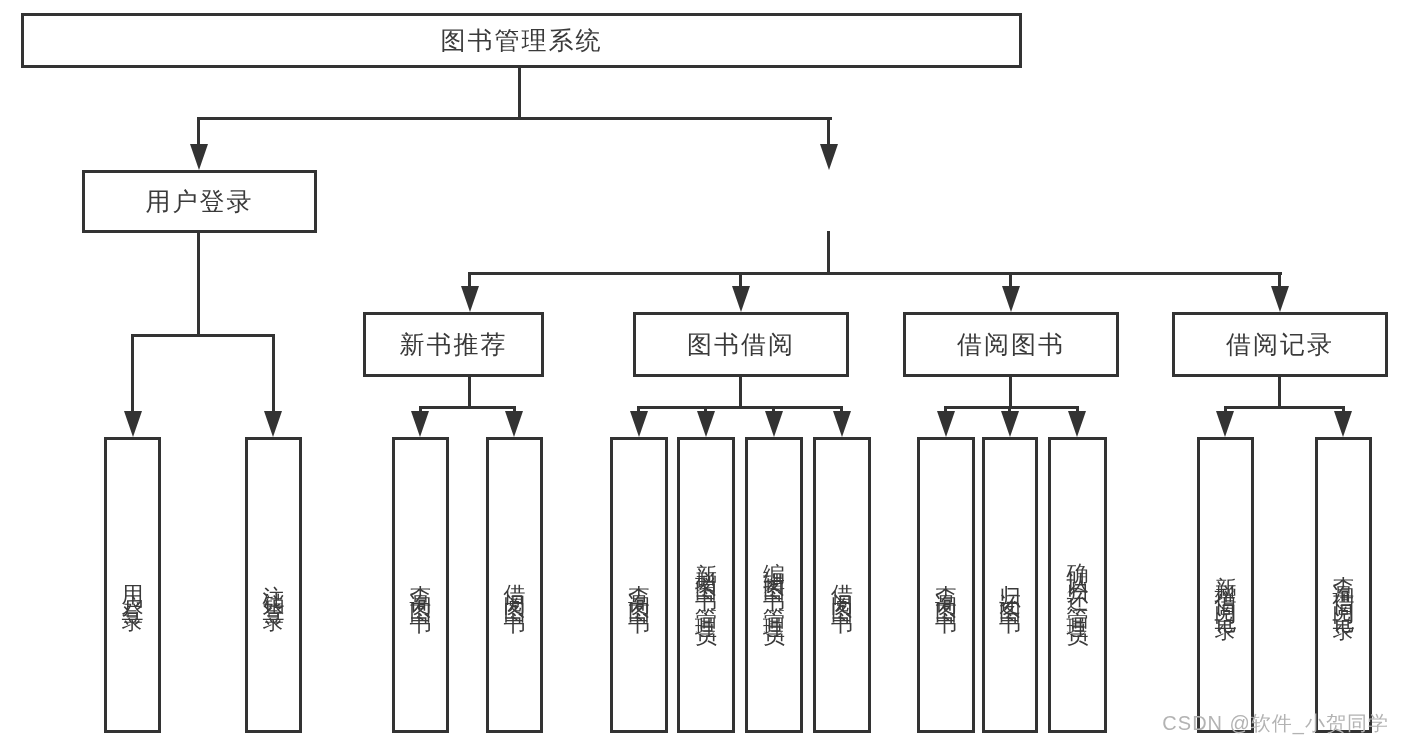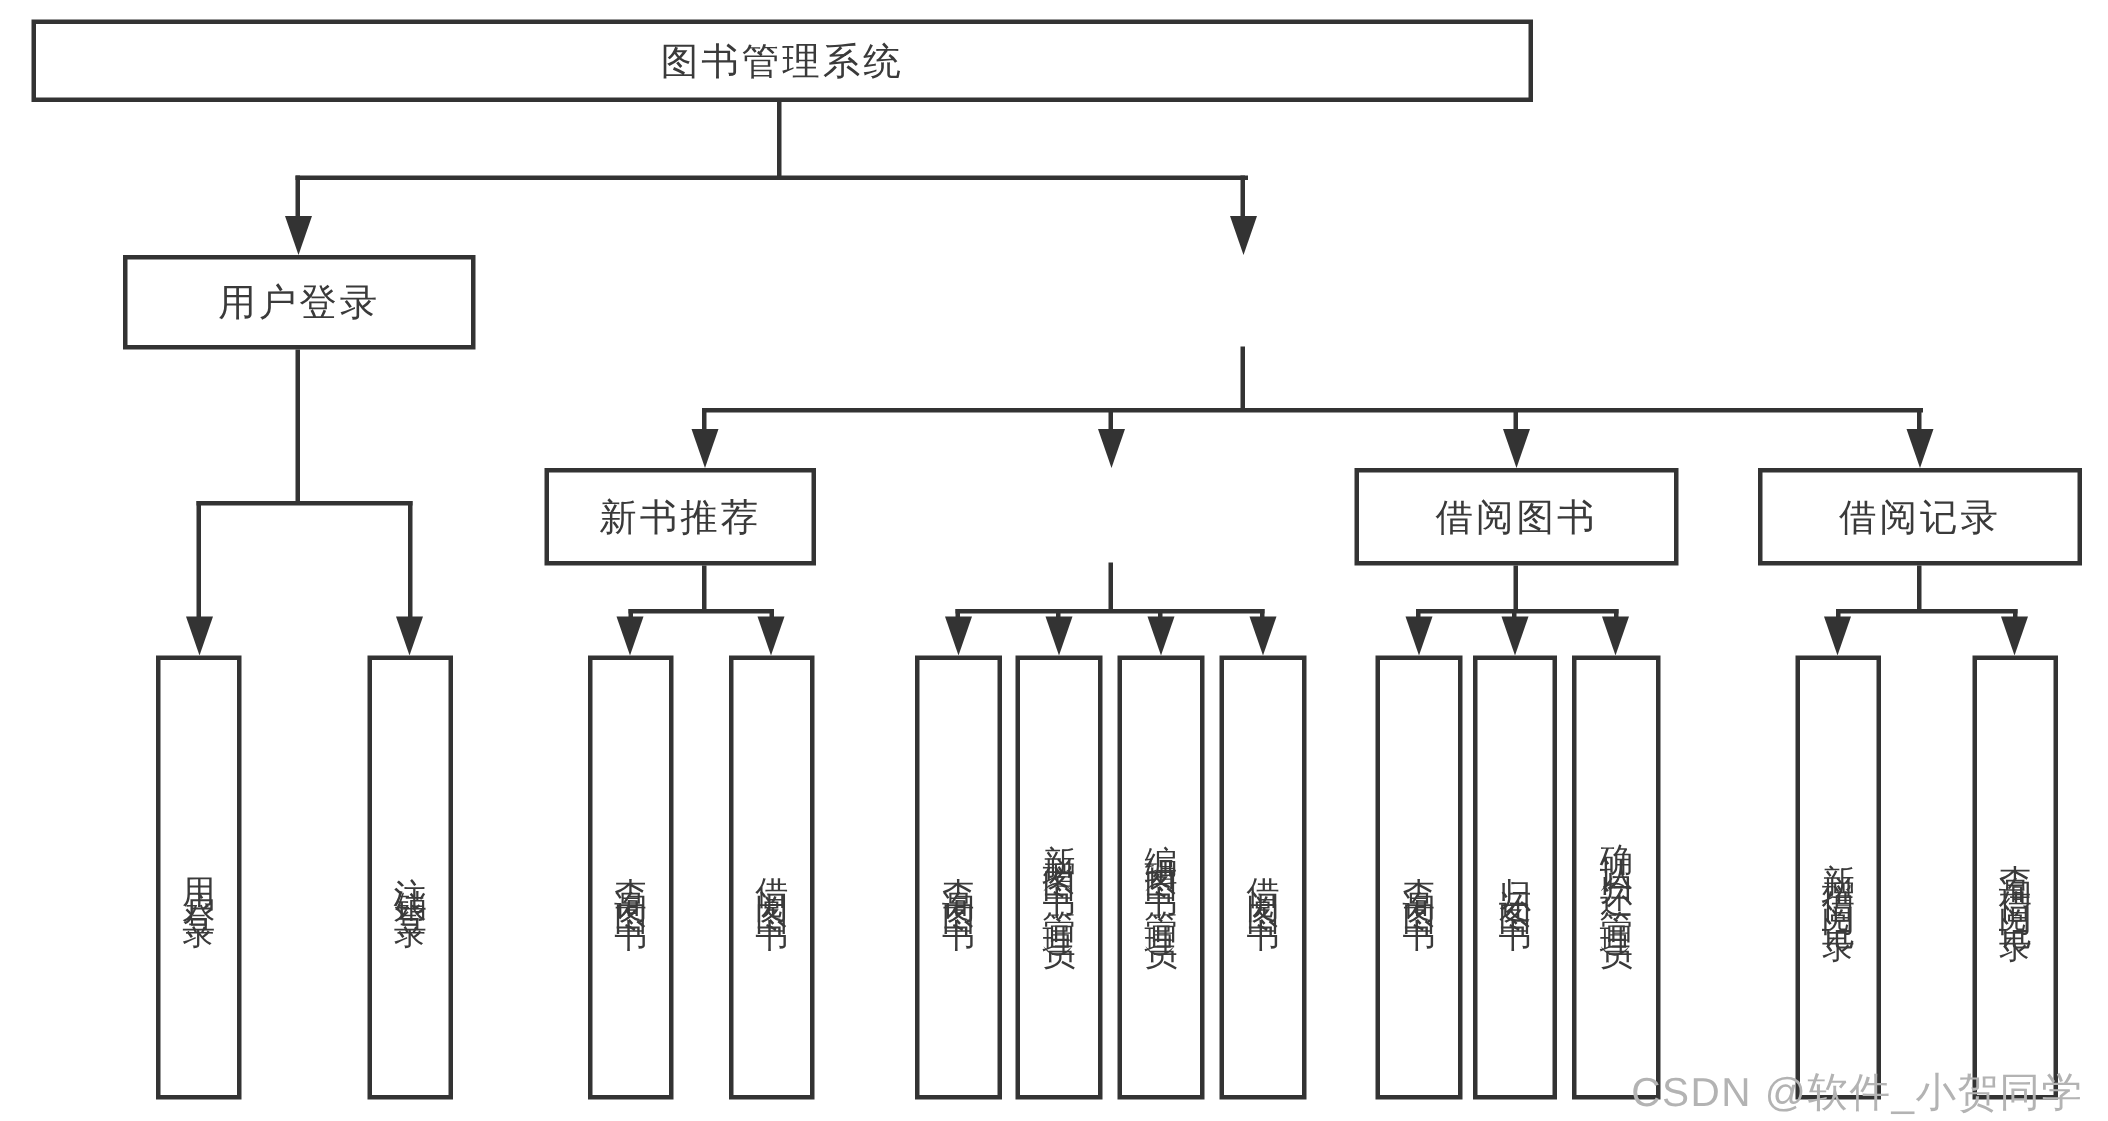--- a/index.html
+++ b/index.html
@@ -8,21 +8,21 @@
           font-family:"Liberation Sans",sans-serif;overflow:hidden}
   .box{position:absolute;box-sizing:border-box;border:3px solid var(--line,#333);
        background:#fff;display:flex;align-items:center;justify-content:center}
   .lbl{color:var(--text,#3a3a3a);font-size:25px;letter-spacing:2px;white-space:nowrap}
   .vbox .lbl{writing-mode:vertical-rl;text-orientation:mixed;font-size:22px;
              letter-spacing:9px;line-height:1;white-space:normal}
   .ln{position:absolute;background:var(--line,#333)}
   .ar{position:absolute;width:0;height:0;border-left:9px solid transparent;
       border-right:9px solid transparent;border-top:26px solid var(--line,#333)}
   .watermark{position:absolute;top:710px;right:16px;color:var(--watermark,#b3b3b3);
-             font-size:27px;letter-spacing:1px}
+             font-size:20px;letter-spacing:1px}
 </style>
 </head>
 <body>
 
 <div class="canvas">
 
   <i class="ln" style="left:518px;top:66px;width:3px;height:54px"></i>
   <i class="ln" style="left:197px;top:117px;width:635px;height:3px"></i>
   <i class="ln" style="left:197px;top:117px;width:3px;height:33px"></i>
   <i class="ln" style="left:827px;top:117px;width:3px;height:33px"></i>
@@ -85,20 +85,23 @@
     <span class="lbl">图书管理系统</span>
   </div>
 
   <div class="box" style="left:82px;top:170px;width:235px;height:63px">
     <span class="lbl">用户登录</span>
   </div>
 
   <div class="box" style="left:363px;top:312px;width:181px;height:65px">
     <span class="lbl">新书推荐</span>
   </div>
+  <div class="box" style="left:633px;top:312px;width:216px;height:65px">
+    <span class="lbl">图书借阅</span>
+  </div>
   <div class="box" style="left:903px;top:312px;width:216px;height:65px">
     <span class="lbl">借阅图书</span>
   </div>
   <div class="box" style="left:1172px;top:312px;width:216px;height:65px">
     <span class="lbl">借阅记录</span>
   </div>
 
   <div class="box vbox" style="left:104px;top:437px;width:57px;height:296px">
     <span class="lbl">用户登录</span>
   </div>

